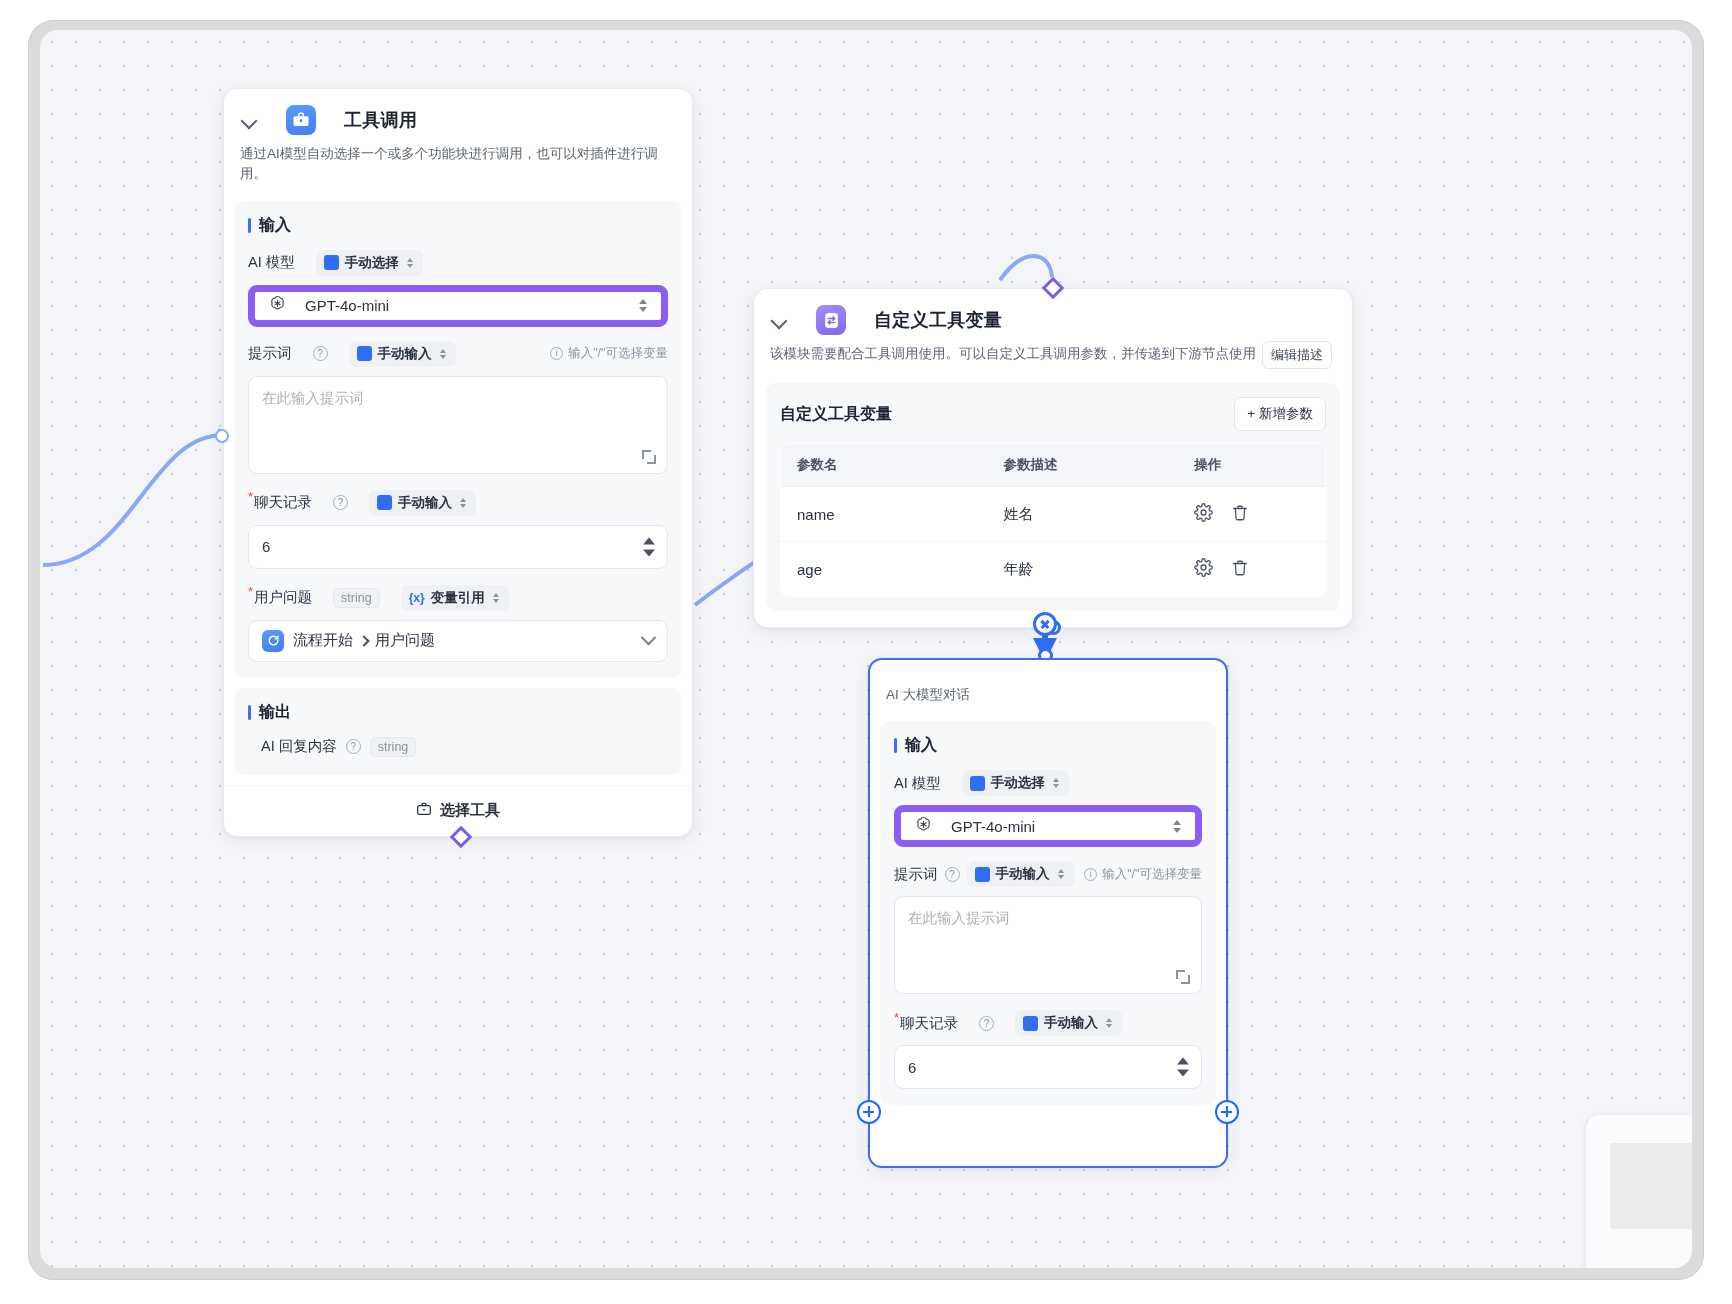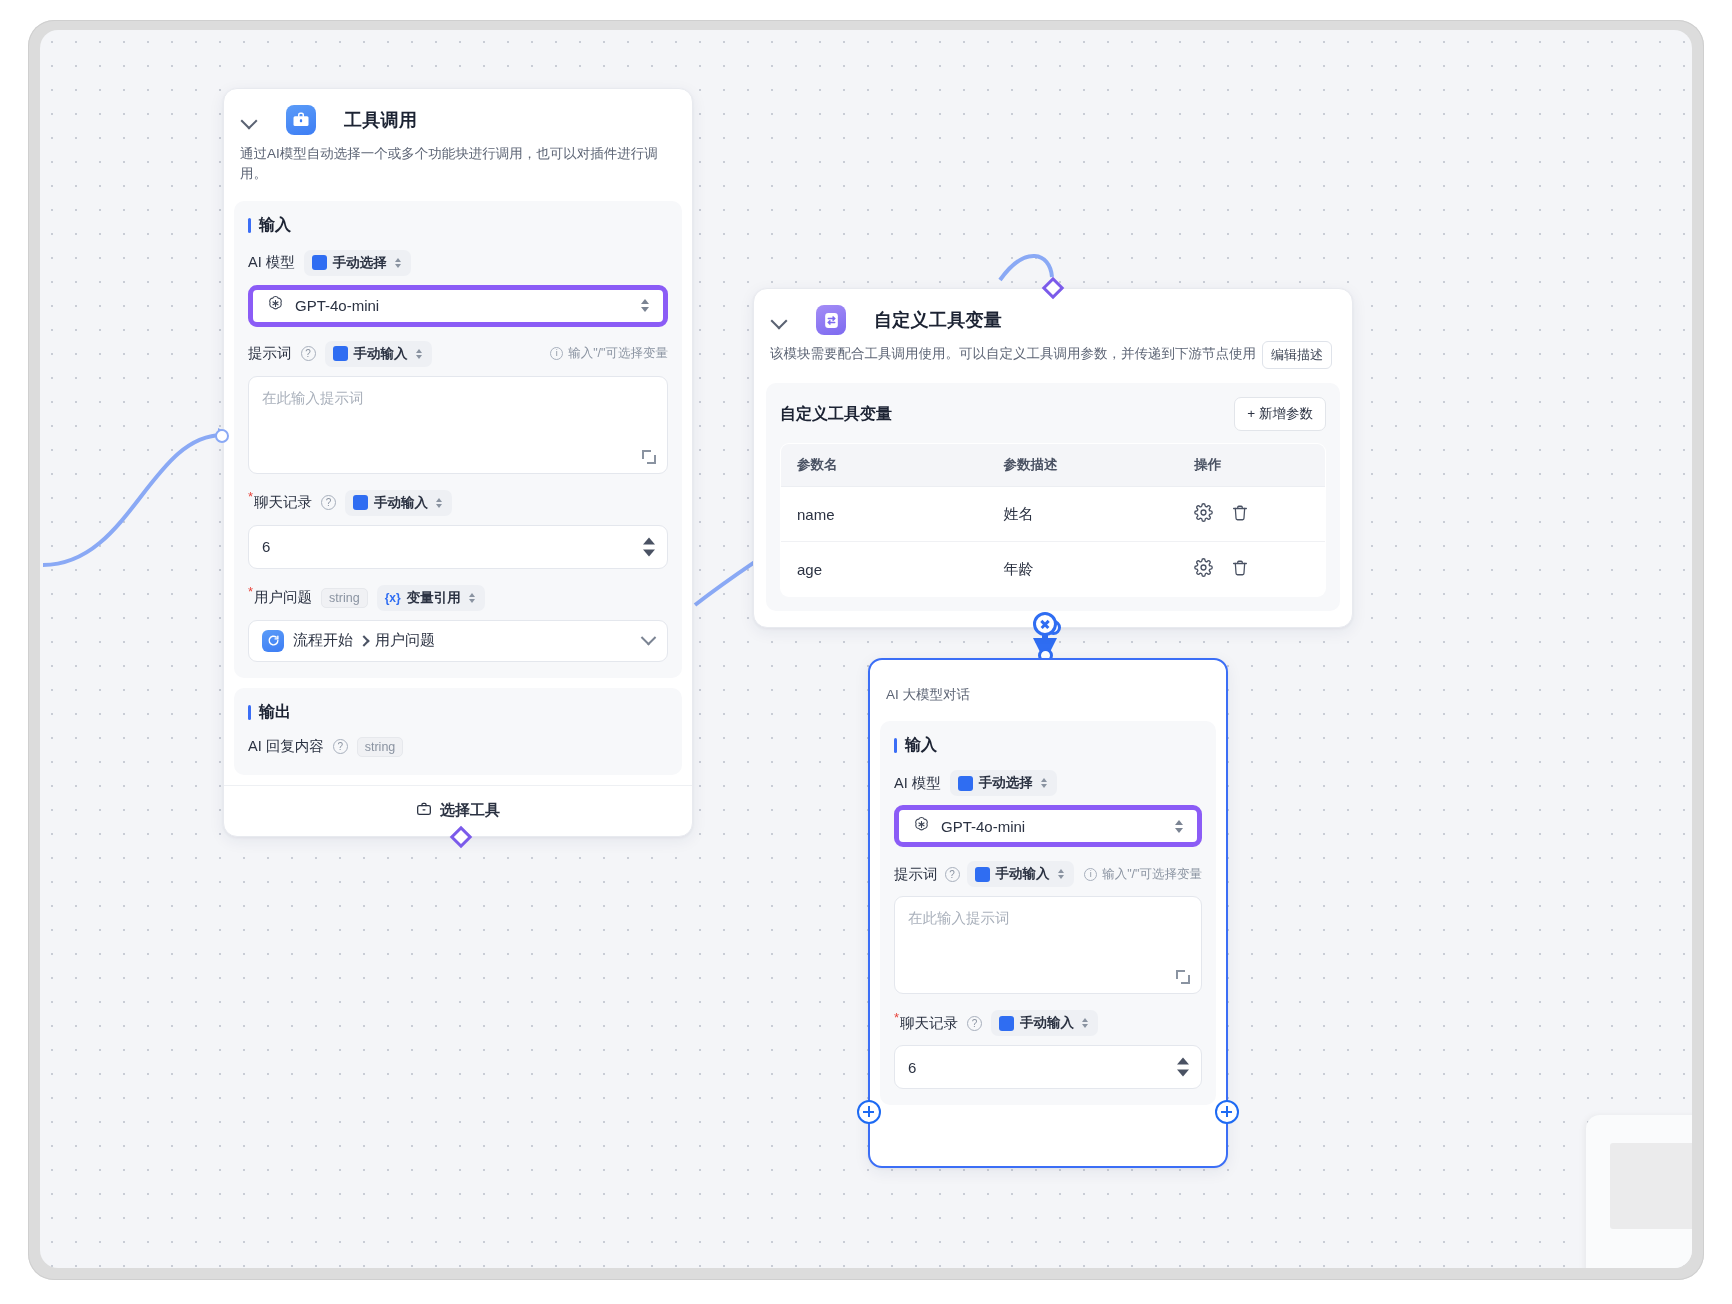--- a/index.html
+++ b/index.html
@@ -106,21 +106,21 @@
   }
   .section-title {
     display: flex; align-items: center; gap: 8px;
     font-size: 16px; font-weight: 700; color: #1c2333;
     margin-bottom: 14px;
   }
   .section-title::before {
     content: ""; width: 3px; height: 15px; background: #3b6ef6; border-radius: 2px;
   }
 
-  .field-row { display: flex; align-items: center; gap: 9px; margin-bottom: 9px; flex-wrap: wrap; }
+  .field-row { display: flex; align-items: center; gap: 21px; margin-bottom: 9px; flex-wrap: wrap; }
   .field-label { font-size: 14.5px; color: #2b3242; white-space: nowrap; }
   .req-star { color: #e8453c; font-size: 13px; vertical-align: super; line-height: 0; margin-right: 1px; }
   .q-icon {
     width: 15px; height: 15px; border-radius: 50%;
     border: 1px solid #a8b0bd; color: #8a93a1;
     font-size: 10px; line-height: 13px; text-align: center;
     display: inline-block; cursor: pointer;
   }
   .type-pill {
     font-size: 12.5px; color: #8a93a1;
@@ -150,22 +150,22 @@
   .hint {
     margin-left: auto; display: inline-flex; align-items: center; gap: 5px;
     font-size: 12.5px; color: #8a93a1; white-space: nowrap;
   }
   .hint .i-circle {
     width: 13px; height: 13px; border-radius: 50%;
     border: 1px solid #a8b0bd; font-size: 9px; line-height: 11px; text-align: center; color:#8a93a1;
   }
 
   .select-box {
-    display: flex; align-items: center; gap: 10px;
-    background: #ffffff; border: 5px solid #8b5cf6;
+    display: flex; align-items: center; gap: 18px;
+    background: #ffffff; border: 7px solid #8b5cf6;
     border-radius: 9px; height: 42px; padding: 0 13px;
     cursor: pointer; margin-bottom: 4px;
   }
   .select-box .sb-text { font-size: 15px; color: #2b3242; flex: 1; }
   .select-box .caret {
     width: 10px; display: flex; flex-direction: column; align-items: center; gap: 3px;
   }
   .select-box .caret i { display:block; width:0; height:0;
     border-left: 4px solid transparent; border-right: 4px solid transparent; }
   .select-box .caret i.up { border-bottom: 5px solid #6d7embed; }
@@ -218,21 +218,21 @@
   .vrb-sep {
     width: 8px; height: 8px; border-right: 2px solid #4a5263; border-bottom: 2px solid #4a5263;
     transform: rotate(-45deg); display: inline-block;
   }
   .vrb-caret {
     width: 11px; height: 11px;
     border-right: 2px solid #7b8493; border-bottom: 2px solid #7b8493;
     transform: rotate(45deg) translate(-2px,-2px);
   }
 
-  .output-row { display: flex; align-items: center; gap: 9px; }
+  .output-row { display: flex; align-items: center; gap: 9px; margin-left: 13px; }
 
   .node-footer {
     border-top: 1px solid #eef0f3;
     padding: 15px 0; text-align: center; cursor: pointer;
     display: flex; align-items: center; justify-content: center; gap: 8px;
   }
   .node-footer .nf-label { font-size: 15px; font-weight: 600; color: #2b3242; }
 
   
   .tv-panel {

